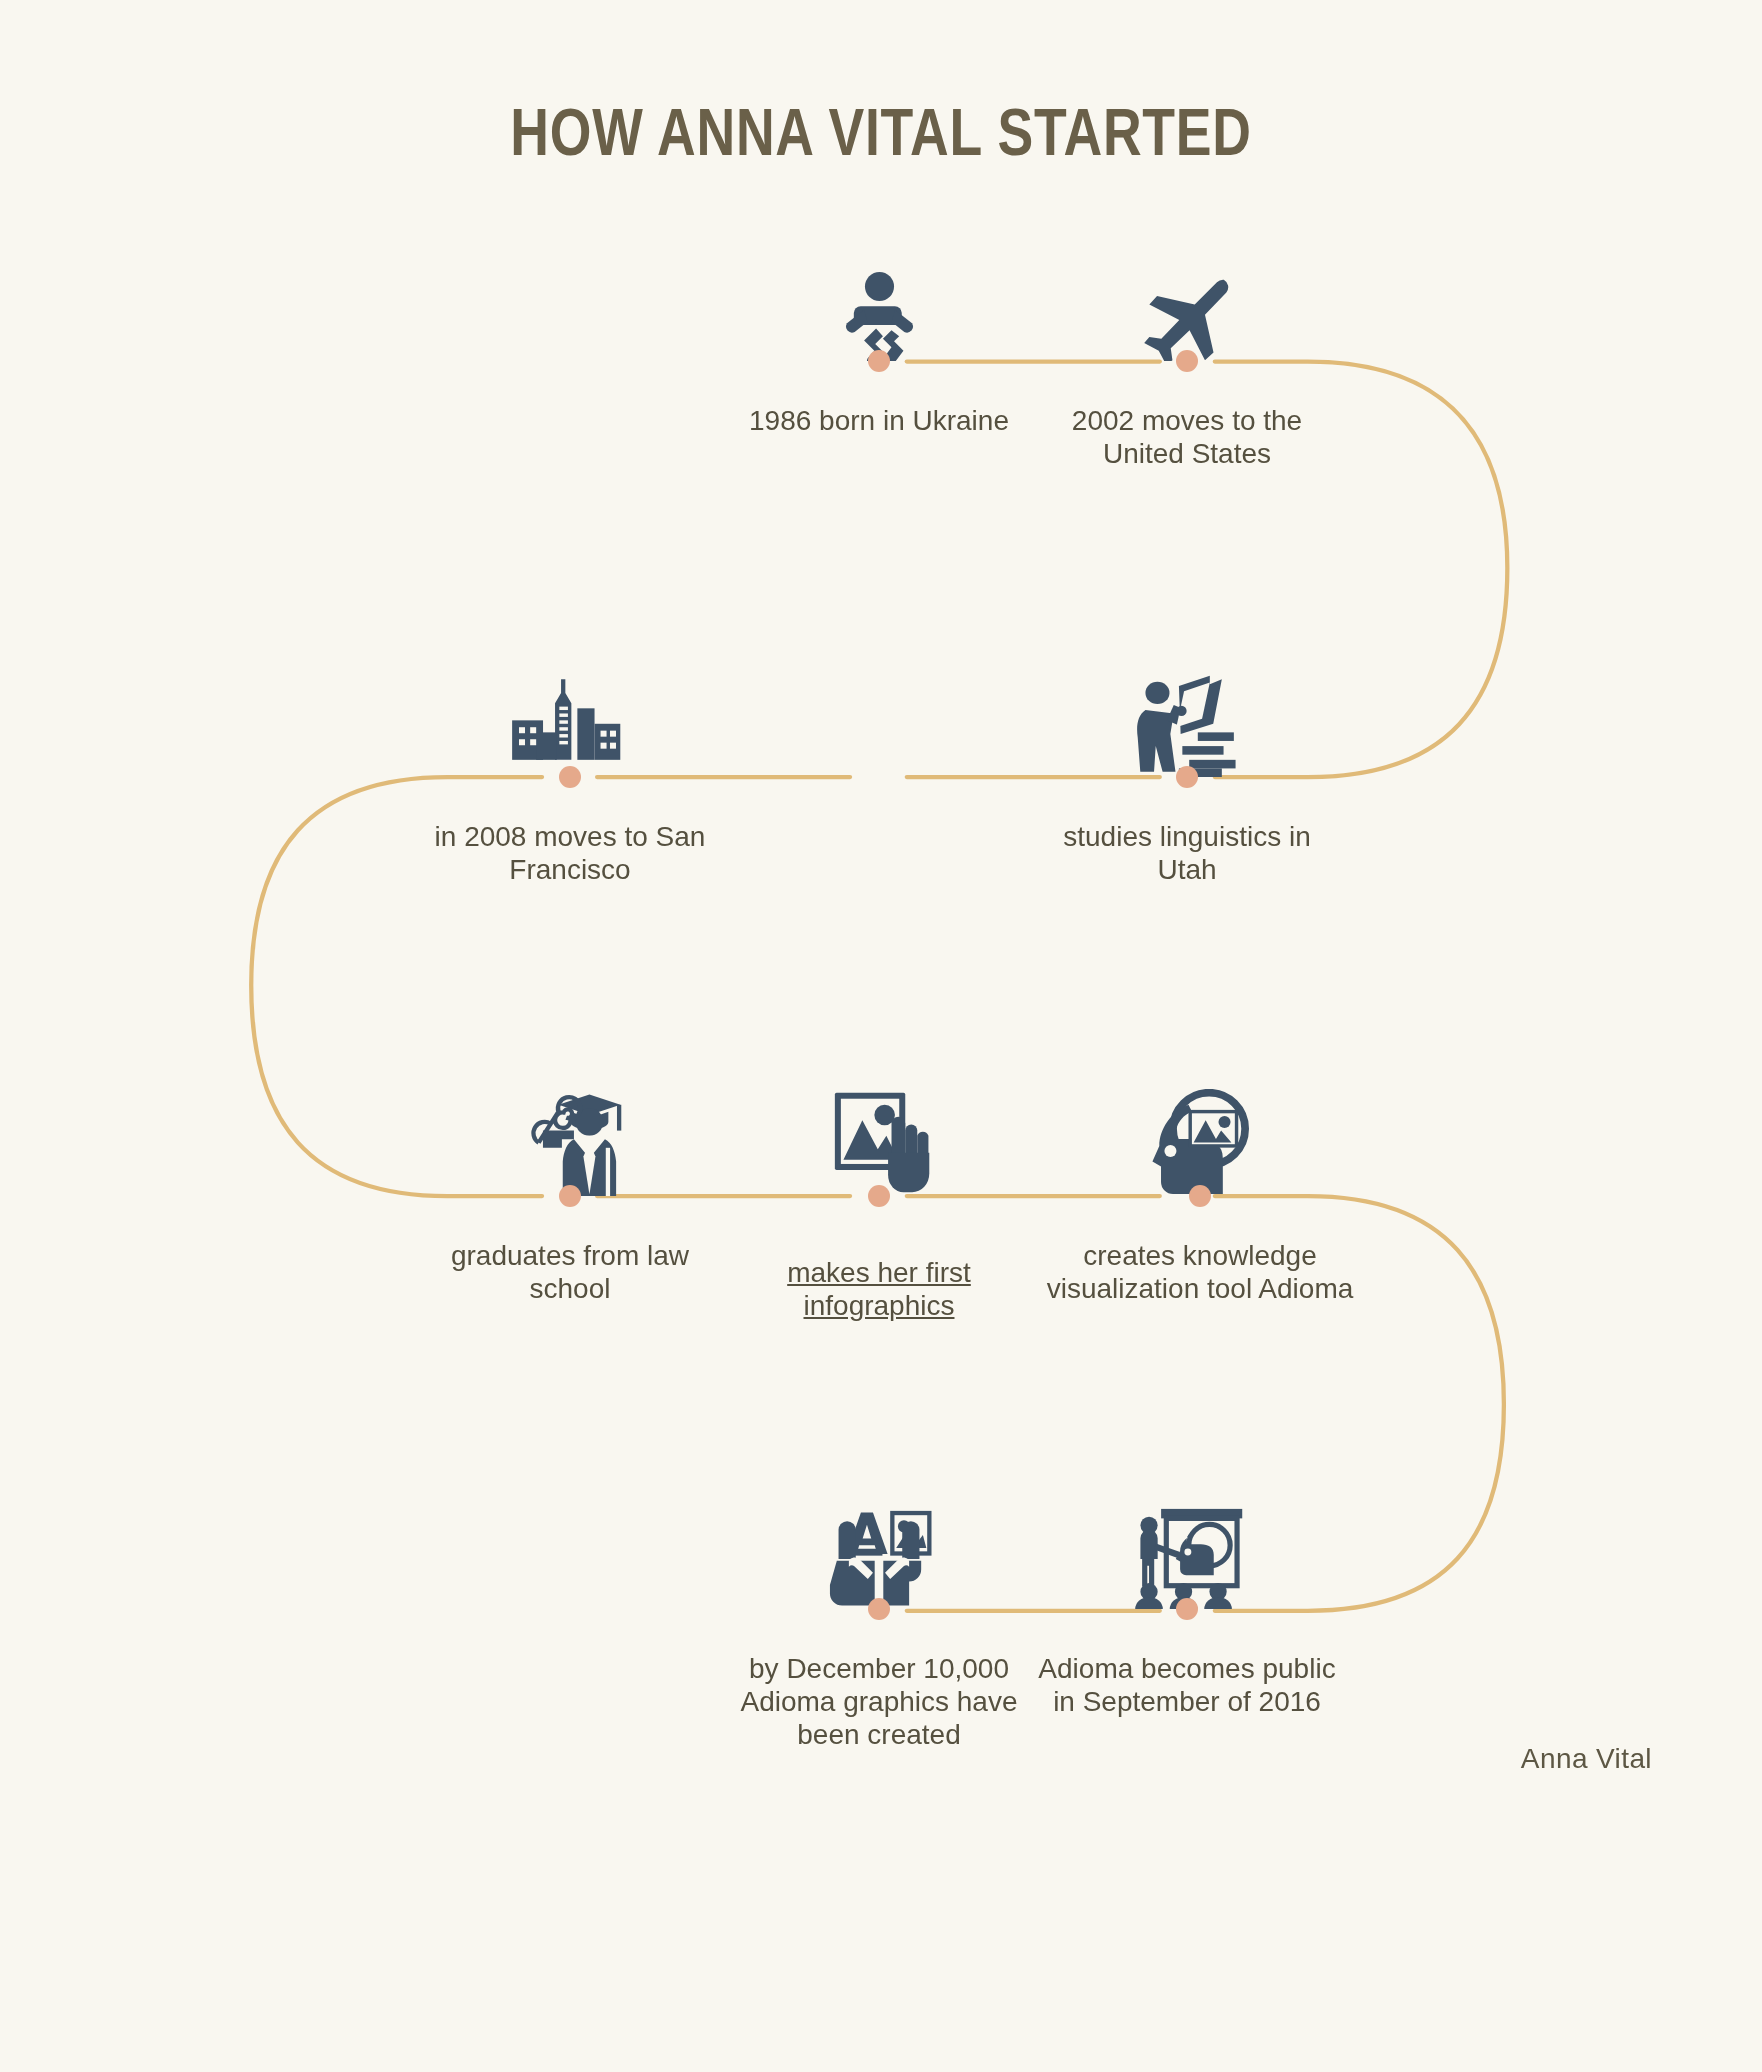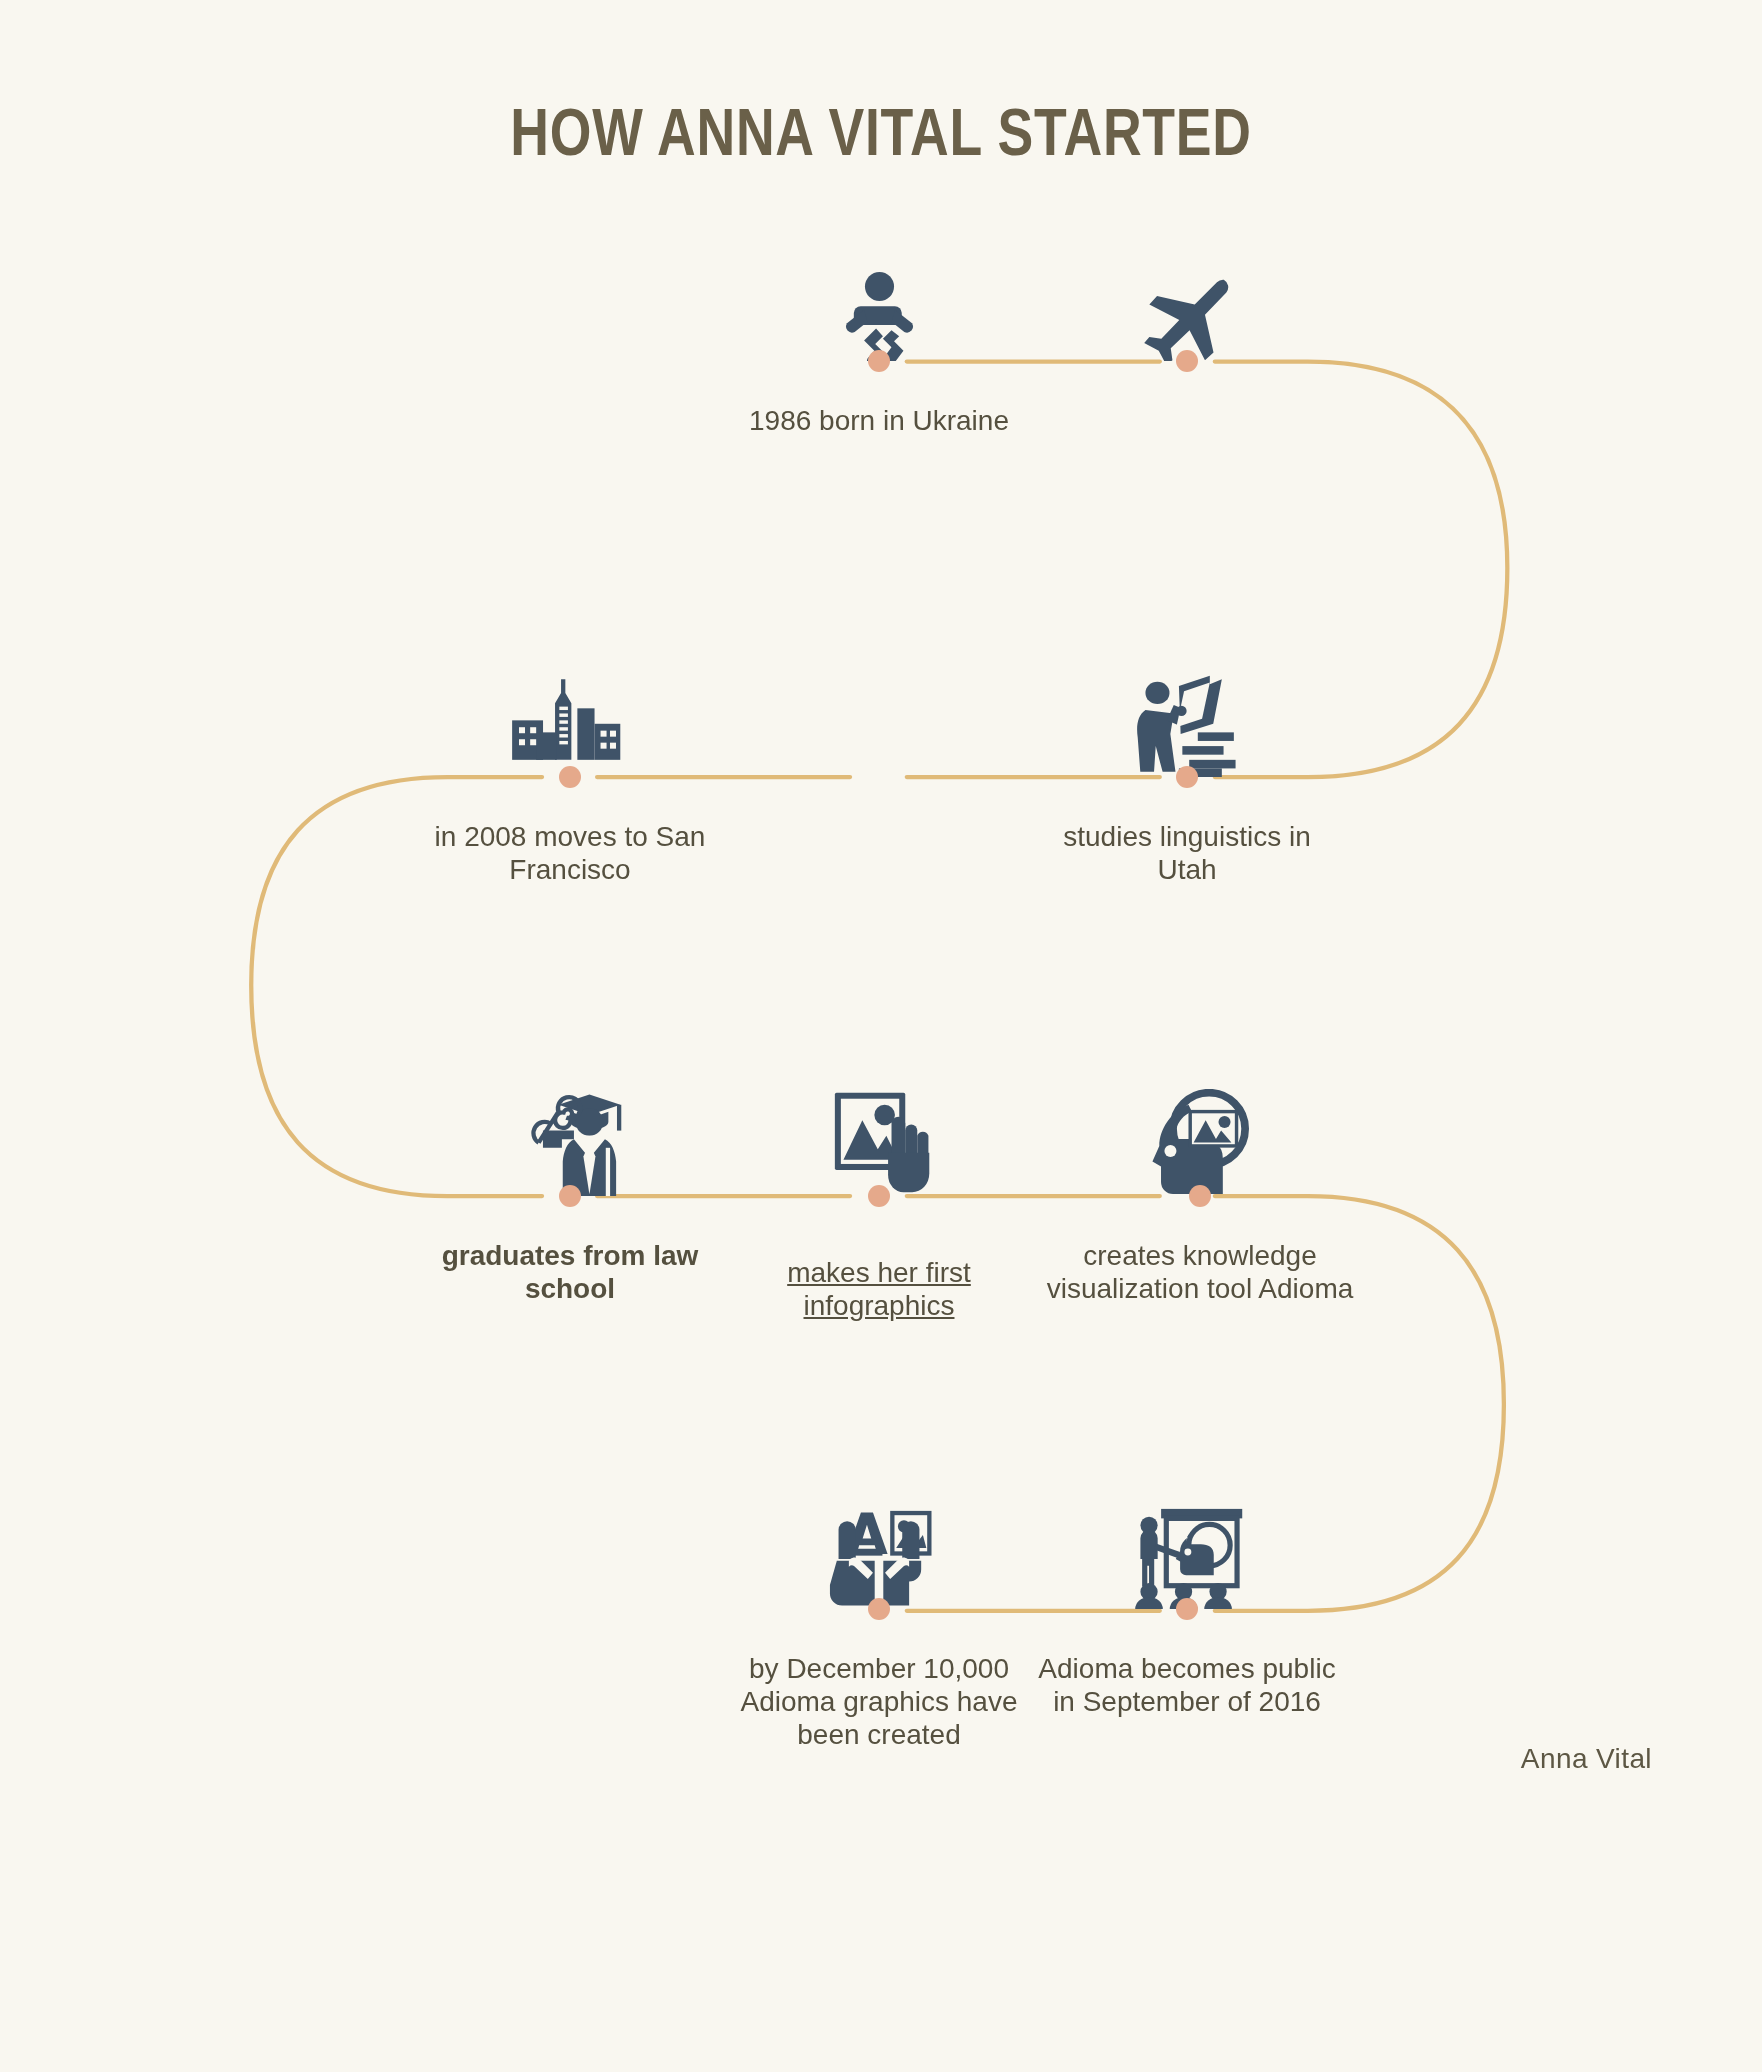--- a/index.html
+++ b/index.html
@@ -141,20 +141,21 @@
 
   <div class="node" style="left:1187px; top:215px;">
     <div class="icon-wrap">
       <svg width="96" height="89" viewBox="0 0 112 104">
         <g fill="#3f5368">
           <path d="M99 9 a10 10 0 0 1 3 15 L77 50 l10 44 l-10 9 L59 68 L37 89 l2 14 l-7 6 l-9-17 l-17-9 l6-7 l14 2 L47 56 L12 38 l9-10 l44 10 L91 12 a10 10 0 0 1 8-3 z"></path>
         </g>
       </svg>
     </div>
     <div class="dot" style="left:155px; top:146px;"></div>
+    <div class="label" style="top:189px;">2002 moves to the United States</div>
   </div>
 
   <div class="node" style="left:570px; top:631px;">
     <div class="icon-wrap">
       <svg width="117" height="103" viewBox="0 0 136 120">
         <g fill="#3f5368">
 
           <path d="M57 6 l5 0 l0 16 l7 12 l0 66 l-19 0 l0 -66 l7 -12 z"></path>
           <rect x="0" y="54" width="36" height="46"></rect>
           <rect x="76" y="40" width="20" height="60"></rect>
@@ -230,21 +231,21 @@
           <path d="M72 56 l12 14 l12 -14 l-5 -3 l-7 8 l-7 -8 z"></path>
         </g>
 
         <g fill="none" stroke="#3f5368" stroke-width="5">
           <path d="M25 60 L48 24 a13 13 0 1 1 14 9 a9 9 0 1 1 -8 -8 a5 5 0 1 1 3 6"></path>
           <path d="M25 60 a13 13 0 0 1 14 -22"></path>
         </g>
       </svg>
     </div>
     <div class="dot" style="left:155px; top:146px;"></div>
-    <div class="label" style="top:189px;font-weight:bold;">graduates from law school</div>
+    <div class="label" style="top:189px;">graduates from law school</div>
   </div>
 
   <div class="node" style="left:879px; top:1050px;">
     <div class="icon-wrap">
       <svg width="103" height="107" viewBox="0 0 120 124">
         <g fill="#3f5368">
           <rect x="8" y="4" width="82" height="90" rx="2"></rect>
         </g>
         <rect x="15" y="11" width="68" height="76" fill="#f9f7f0"></rect>
         <g fill="#3f5368">

